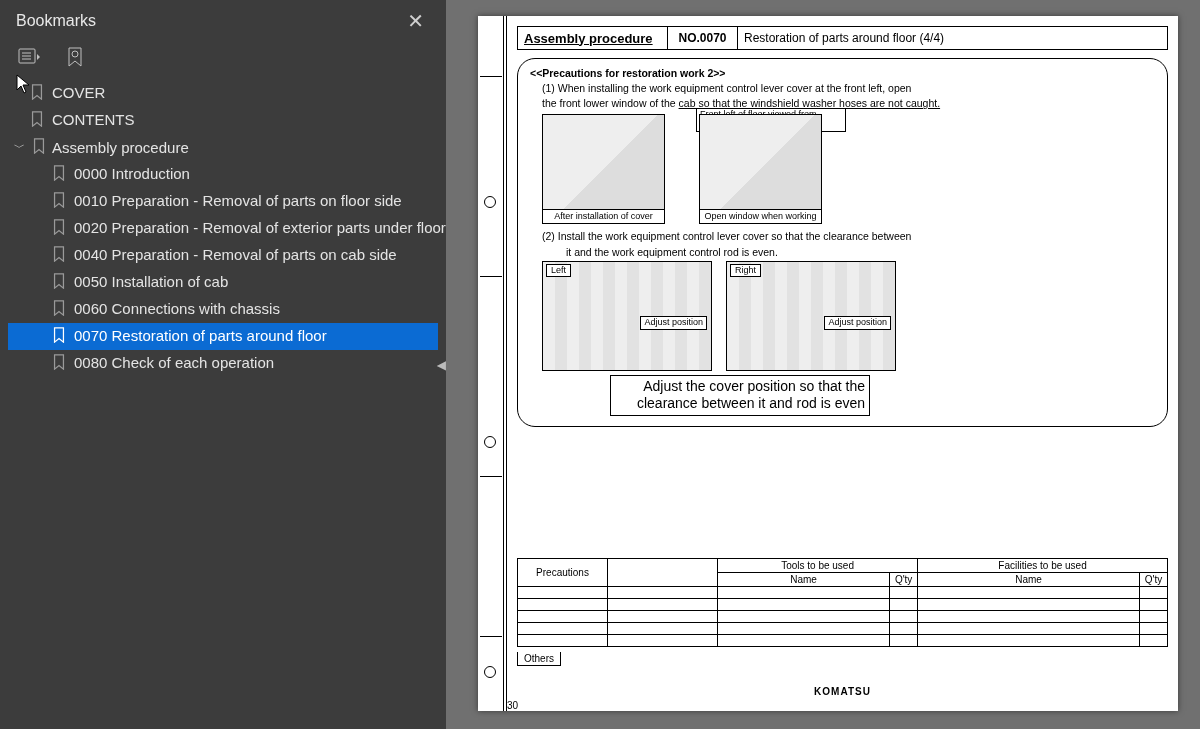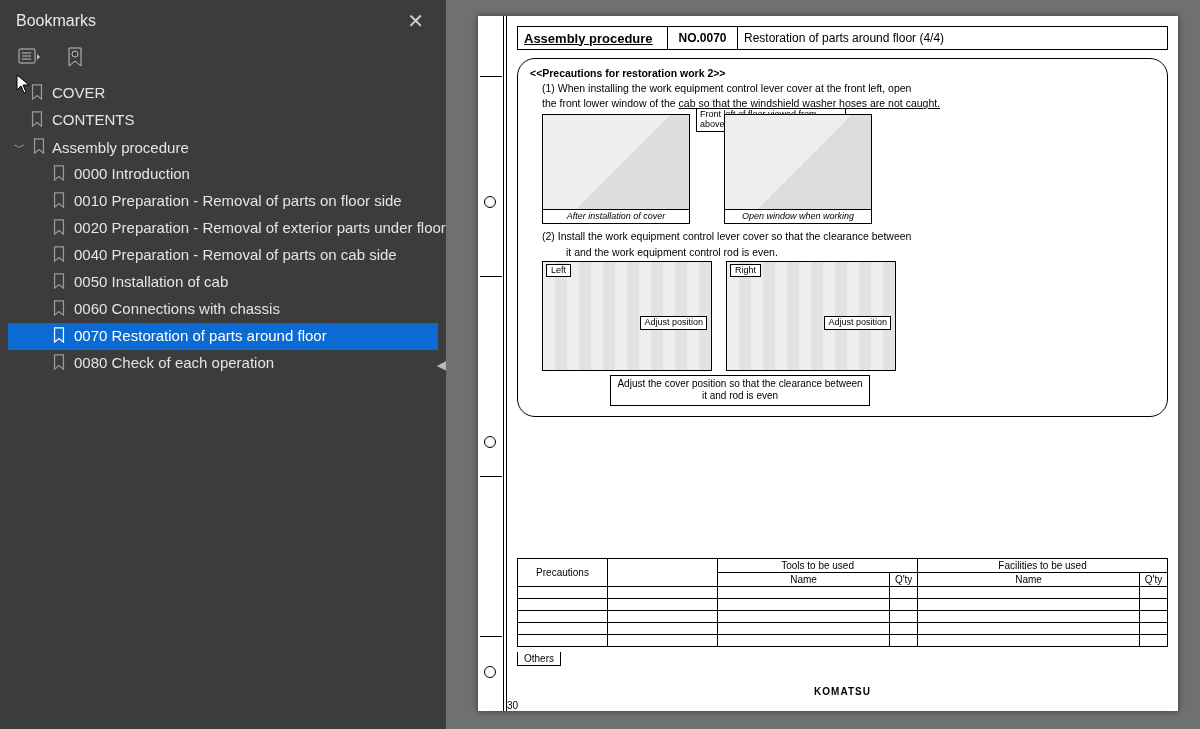--- a/index.html
+++ b/index.html
@@ -84,23 +84,22 @@
   
   .panel {
     margin:8px 10px 0 10px; border:1.5px solid #000; border-radius:18px;
     padding:8px 12px 10px 12px; font-size:10.5px; line-height:1.25;
   }
   .panel .sec-title { font-weight:bold; margin-bottom:2px; }
   .panel .note { margin-left:12px; margin-bottom:2px; }
   .panel .underline { text-decoration: underline; }
   .figrow { display:flex; gap:14px; margin:4px 0 6px 12px; position:relative;}
   .fig {
-    width:148px; height:110px; border:1px solid #000; position:relative;
+    width:123px; height:110px; border:1px solid #000; position:relative;
     background:linear-gradient(135deg,#eee 0 50%,#ddd 50% 100%);
-    font-style:italic;
   }
   .fig .cap {
     position:absolute; bottom:0; left:0; right:0; border-top:1px solid #000;
     background:#fff; font-size:9px; text-align:center; padding:1px 2px;
   }
   .callout {
     position:absolute; border:1px solid #000; background:#fff;
     font-size:9px; padding:1px 3px; line-height:1.1;
   }
   .figrow2 { display:flex; gap:14px; margin:2px 0 4px 12px;text-align:right;}
@@ -110,22 +109,22 @@
   }
   .tag {
     position:absolute; top:2px; border:1px solid #000; background:#fff;
     font-size:9px; padding:0 4px;
   }
   .adjust {
     position:absolute; border:1px solid #000; background:#fff; font-size:9px;
     padding:0 3px;
   }
   .wide-note {
-    border:1px solid #000; font-size:10px; padding:2px 4px; margin:4px 10px 0 80px;
-    width:260px; text-align:center;
+    border:1px solid #000; font-size:14px; padding:2px 4px; margin:4px 10px 0 80px;
+    width:260px; text-align:right;
   }
   
   .btable {
     position:absolute; left:10px; right:10px; top:542px;
     font-size:10px; border-collapse:collapse; width:calc(100% - 20px);
   }
   .btable th,.btable td { border:1px solid #000; padding:1px 4px; height:12px; }
   .btable th { font-weight:normal; text-align:center; }
   .btable .lab { width:90px; }
   .others {

